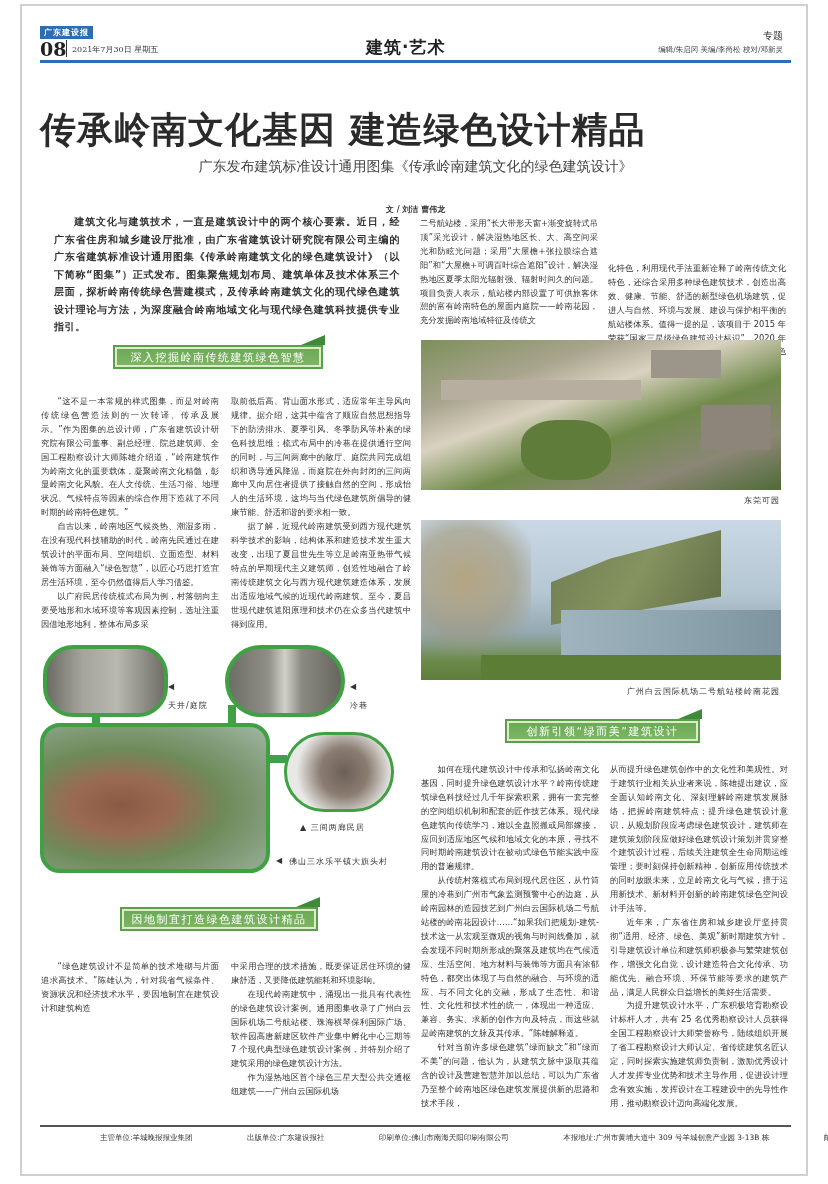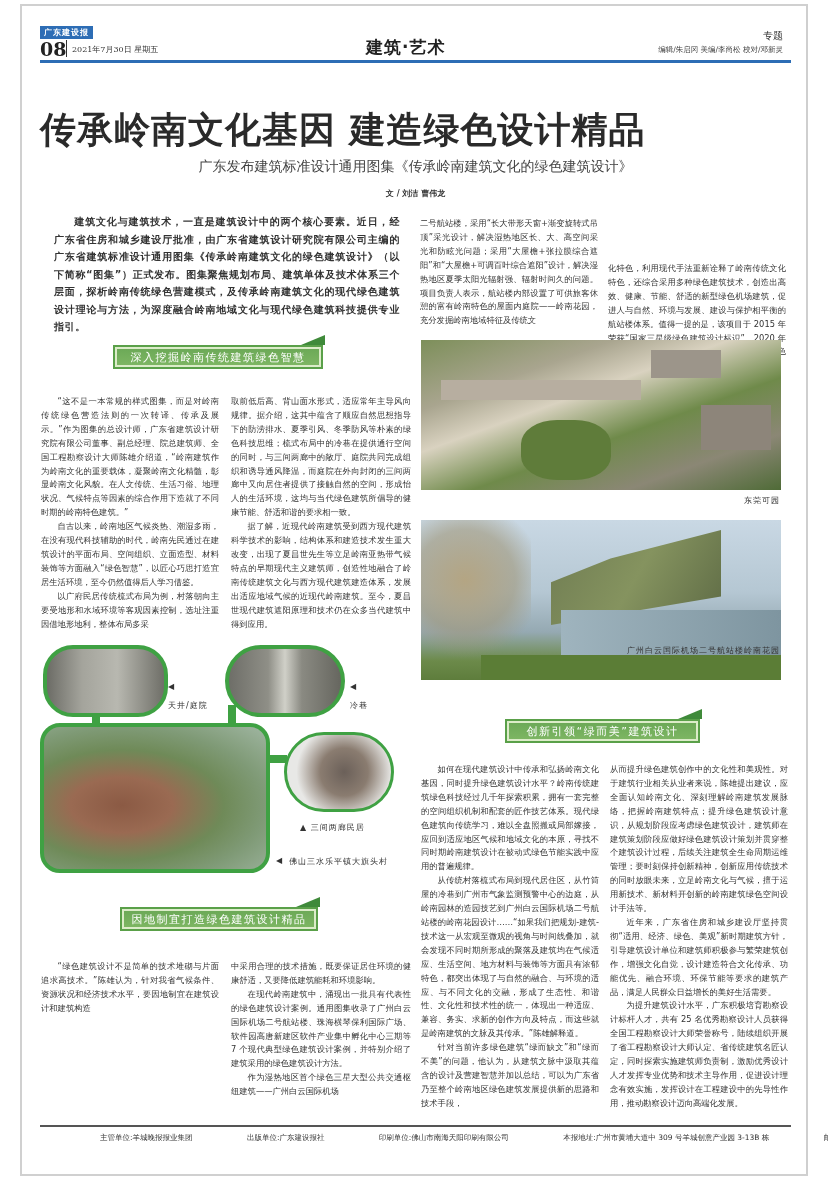--- a/index.html
+++ b/index.html
@@ -9,21 +9,21 @@
   .page-num { position:absolute; left:40px; top:38px; font-size:19px; font-weight:bold; font-family:"DejaVu Serif", serif; color:#222; }
   .num-sep { position:absolute; left:66px; top:40px; width:1px; height:17px; background:#333; }
   .date { position:absolute; left:72px; top:44px; font-size:8px; color:#333; font-family:"DejaVu Serif", serif; }
   .section-title { position:absolute; left:366px; top:36px; font-size:17px; font-weight:bold; color:#222; letter-spacing:1px; }
   .special { position:absolute; right:45px; top:29px; font-size:10px; color:#333; }
   .editors { position:absolute; right:45px; top:45px; font-size:7.5px; color:#444; }
   .blue-rule { position:absolute; left:40px; top:60px; width:751px; height:3px; background:#2d6db5; }
 
   .headline { position:absolute; left:40px; top:106px; width:751px; text-align:left; font-family:"DejaVu Serif", serif; font-weight:bold; font-size:36px; color:#2a2a2a; letter-spacing:1px; }
   .subhead { position:absolute; left:40px; top:158px; width:751px; text-align:center; font-size:14px; color:#444; }
-  .byline { position:absolute; left:40px; top:188px; width:751px; text-align:center; font-size:8px; color:#333; font-weight:bold; }
+  .byline { position:absolute; left:40px; top:204px; width:751px; text-align:center; font-size:8px; color:#333; font-weight:bold; }
 
   .lead { position:absolute; left:54px; top:213px; width:346px; font-size:10px; line-height:17.5px; font-weight:bold; color:#333; text-align:justify; letter-spacing:0.6px; }
 
   .col { position:absolute; font-size:8.3px; line-height:13.9px; color:#333; text-align:justify; }
   .col p { margin:0; text-indent:2em; }
   .col p.cont { text-indent:0; }
 
   .banner { position:absolute; height:24px; box-sizing:border-box;border-radius:11px; }
   .banner .flap { position:absolute; right:-2px; top:-10px; width:0; height:0; border-left:24px solid transparent; border-bottom:10px solid #3f8a3a; }
   .banner .flap::after { content:""; }
@@ -88,21 +88,21 @@
   <div style="position:absolute;left:100px;top:80px;width:90px;height:60px;background:#5f7c3a;border-radius:40%;"></div>
 </div>
 <div class="caption" style="right:48px; top:495px;">东莞可园</div>
 
 <div class="photo" style="left:421px; top:520px; width:360px; height:160px; background:linear-gradient(180deg,#c9d8e4 0%,#b5c7d3 45%,#95a9b2 70%,#6c8a4a 88%,#5e7d3c 100%);">
   <div style="position:absolute;left:130px;top:10px;width:170px;height:95px;background:linear-gradient(120deg,#6f7c52,#85935f,#5e6b45);clip-path:polygon(0 55%,35% 30%,100% 0,100% 70%,0 100%);"></div>
   <div style="position:absolute;left:140px;top:90px;width:220px;height:45px;background:linear-gradient(90deg,#9fb4be,#7e95a0);"></div>
   <div style="position:absolute;left:0;top:0;width:110px;height:150px;background:radial-gradient(circle at 40% 40%,#b4a583 0%,rgba(160,150,120,0.6) 45%,rgba(0,0,0,0) 70%);"></div>
   <div style="position:absolute;left:60px;top:135px;width:300px;height:25px;background:#5b7d36;"></div>
 </div>
-<div class="caption" style="right:48px; top:645px;">广州白云国际机场二号航站楼岭南花园</div>
+<div class="caption" style="right:48px; top:686px;">广州白云国际机场二号航站楼岭南花园</div>
 
 <div class="infographic">
   <div class="connector" style="left:92px; top:710px; width:8px; height:14px;"></div>
   <div class="connector" style="left:228px; top:705px; width:8px; height:20px;"></div>
   <div class="connector" style="left:265px; top:755px; width:22px; height:8px;"></div>
   <div class="frame" style="left:43px; top:645px; width:125px; height:72px; border-radius:30px; background:linear-gradient(90deg,#6c6c66,#a4a49c 30%,#b8b8b0 60%,#6f6f68);"></div>
   <div class="frame" style="left:225px; top:645px; width:120px; height:72px; border-radius:36px; background:linear-gradient(90deg,#6e6e68,#8f8f87 35%,#d0d0c8 50%,#8a8a82 65%,#66665f);"></div>
   <div class="frame" style="left:40px; top:723px; width:230px; height:150px; border-radius:20px; background:radial-gradient(ellipse at 35% 55%,#8b5a44 0%,#9a6a52 25%,#6f8a58 50%,#7f9a76 70%,#a0b6a2 100%);"></div>
   <div class="frame" style="left:284px; top:732px; width:110px; height:80px; border-radius:55px; border-width:3px; background:radial-gradient(circle at 55% 50%,#6b6059 0%,#8a7c70 35%,#e8e8e6 70%);"></div>
 

